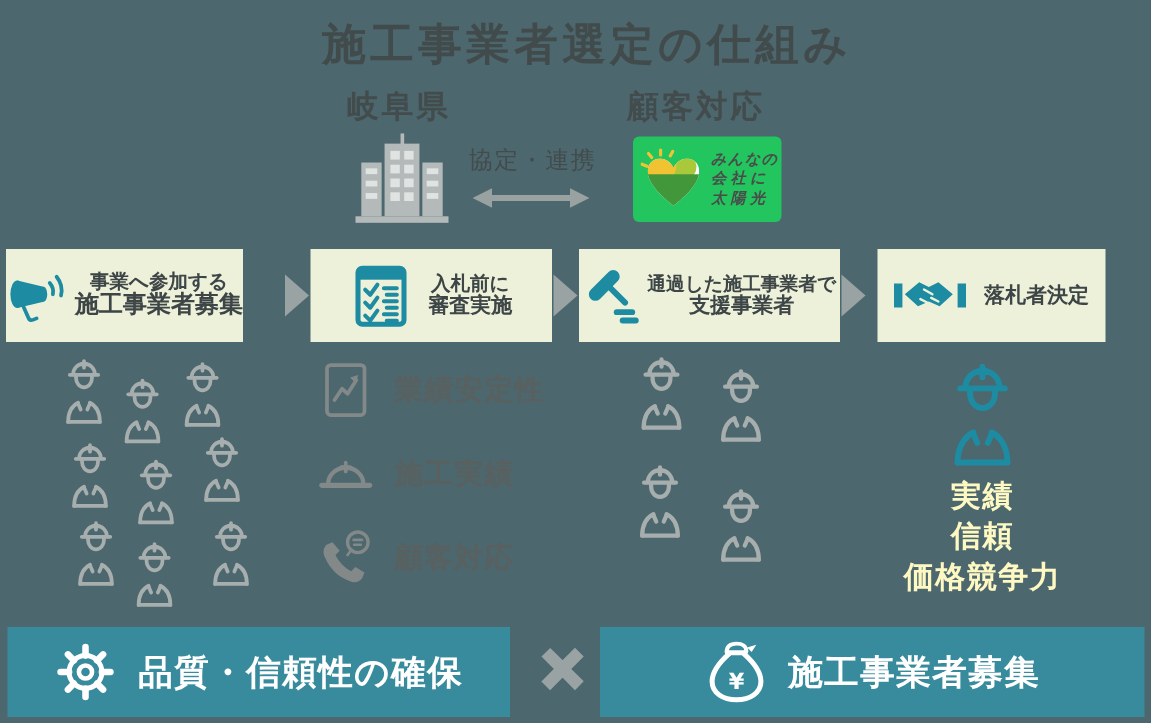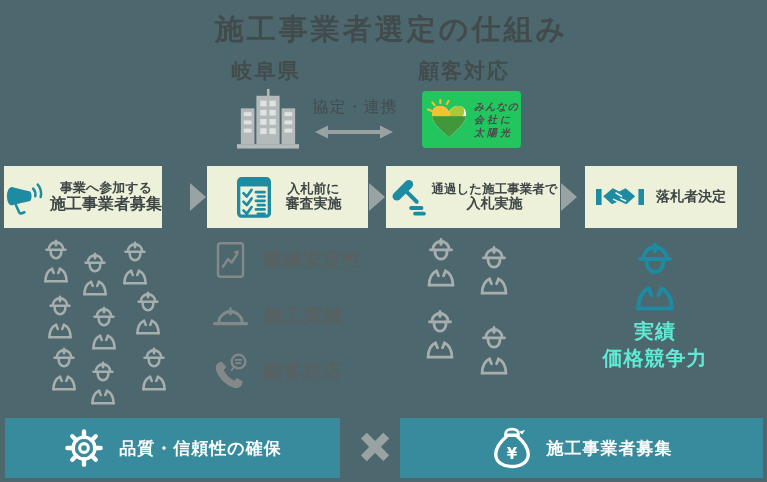--- a/index.html
+++ b/index.html
@@ -62,28 +62,28 @@
   .applicants .worker-icon:nth-child(7){left:26px;top:112px}
   .applicants .worker-icon:nth-child(8){left:65px;top:126px}
   .applicants .worker-icon:nth-child(9){left:116px;top:112px}
   .bidders .worker-icon{width:40px;height:55px}
   .bidders .worker-icon:nth-child(1){left:8px;top:4px}
   .bidders .worker-icon:nth-child(2){left:61px;top:12px}
   .bidders .worker-icon:nth-child(3){left:7px;top:76px}
   .bidders .worker-icon:nth-child(4){left:61px;top:92px}
   .winner-icon{position:absolute;left:627px;top:234px;width:56px;height:77px;color:#1d8ba1}
   .winner-traits{position:absolute;left:580px;top:318px;width:150px;text-align:center;}
-  .trait{font-size:20px;font-weight:bold;color:#5eead4;line-height:27px;letter-spacing:1px;}
+  .trait{font-size:20px;font-weight:bold;color:#fef9c3;line-height:27px;letter-spacing:1px;}
   
   .banner{position:absolute;top:418px;height:60px;background:#378b9c;color:#fff;
     display:flex;align-items:center;justify-content:center;gap:14px;}
   .banner-left{left:5px;width:335px}
   .banner-right{left:400px;width:363px}
   .banner-icon{width:42px;height:44px;flex:none}
-  .banner-label{font-size:17px;font-weight:bold;letter-spacing:1px;}
+  .banner-label{font-size:23px;font-weight:bold;letter-spacing:1px;}
   .x-sep{position:absolute;left:347px;top:416px;width:56px;height:60px;
     display:flex;align-items:center;justify-content:center;
     font-size:48px;font-weight:bold;color:#9aa3a3;-webkit-text-stroke:3px #9aa3a3;}
 </style>
 </head>
 <body>
 
 <svg width="0" height="0" style="position:absolute" aria-hidden="true">
   <defs>
     <symbol id="worker" viewBox="0 0 64 88">
@@ -212,21 +212,21 @@
     <svg class="step-icon" viewBox="0 0 48 48">
       <g stroke="currentColor" stroke-linecap="round" fill="none">
         <path d="M10 23 L25 8" stroke-width="11"></path>
         <path d="M20 15 L35 30" stroke-width="5"></path>
         <path d="M28 38 h13" stroke-width="5"></path>
         <path d="M33 45 h11" stroke-width="5"></path>
       </g>
     </svg>
     <div class="step-text">
       <span class="step-pre">通過した施工事業者で</span>
-      <span class="step-main">入札実施</span>
+      <span class="step-main">支援事業者</span>
     </div>
   </div>
   <div class="flow-arrow fa3"></div>
 
   <div class="step step4">
     <svg class="step-icon" viewBox="0 0 60 40">
       <rect x="0" y="10" width="7" height="20" fill="currentColor"></rect>
       <rect x="53" y="10" width="7" height="20" fill="currentColor"></rect>
       <path d="M9 19 L21 9 l8 4 8 -4 12 10 -11 10 -9 -4 -9 4 Z" fill="currentColor"></path>
       <g stroke="#edf1da" stroke-width="2" stroke-linecap="round" fill="none">
@@ -317,20 +317,21 @@
       <svg class="worker-icon" viewBox="0 0 64 88">
         <use href="#worker"></use>
       </svg>
     </div>
 
   <svg class="winner-icon" viewBox="0 0 64 88">
       <use href="#worker"></use>
     </svg>
   <div class="winner-traits">
     <div class="trait">実績</div>
+    <div class="trait">信頼</div>
     <div class="trait">価格競争力</div>
   </div>
 
   <div class="banner banner-left">
     <svg class="banner-icon" viewBox="0 0 48 48">
       <g stroke="currentColor" fill="none" stroke-linecap="round">
         <circle cx="24" cy="24" r="12.5" stroke-width="3.8"></circle>
         <circle cx="24" cy="24" r="5" stroke-width="3.5"></circle>
         <g stroke-width="5">
           <path d="M24 11.5 V5"></path>

